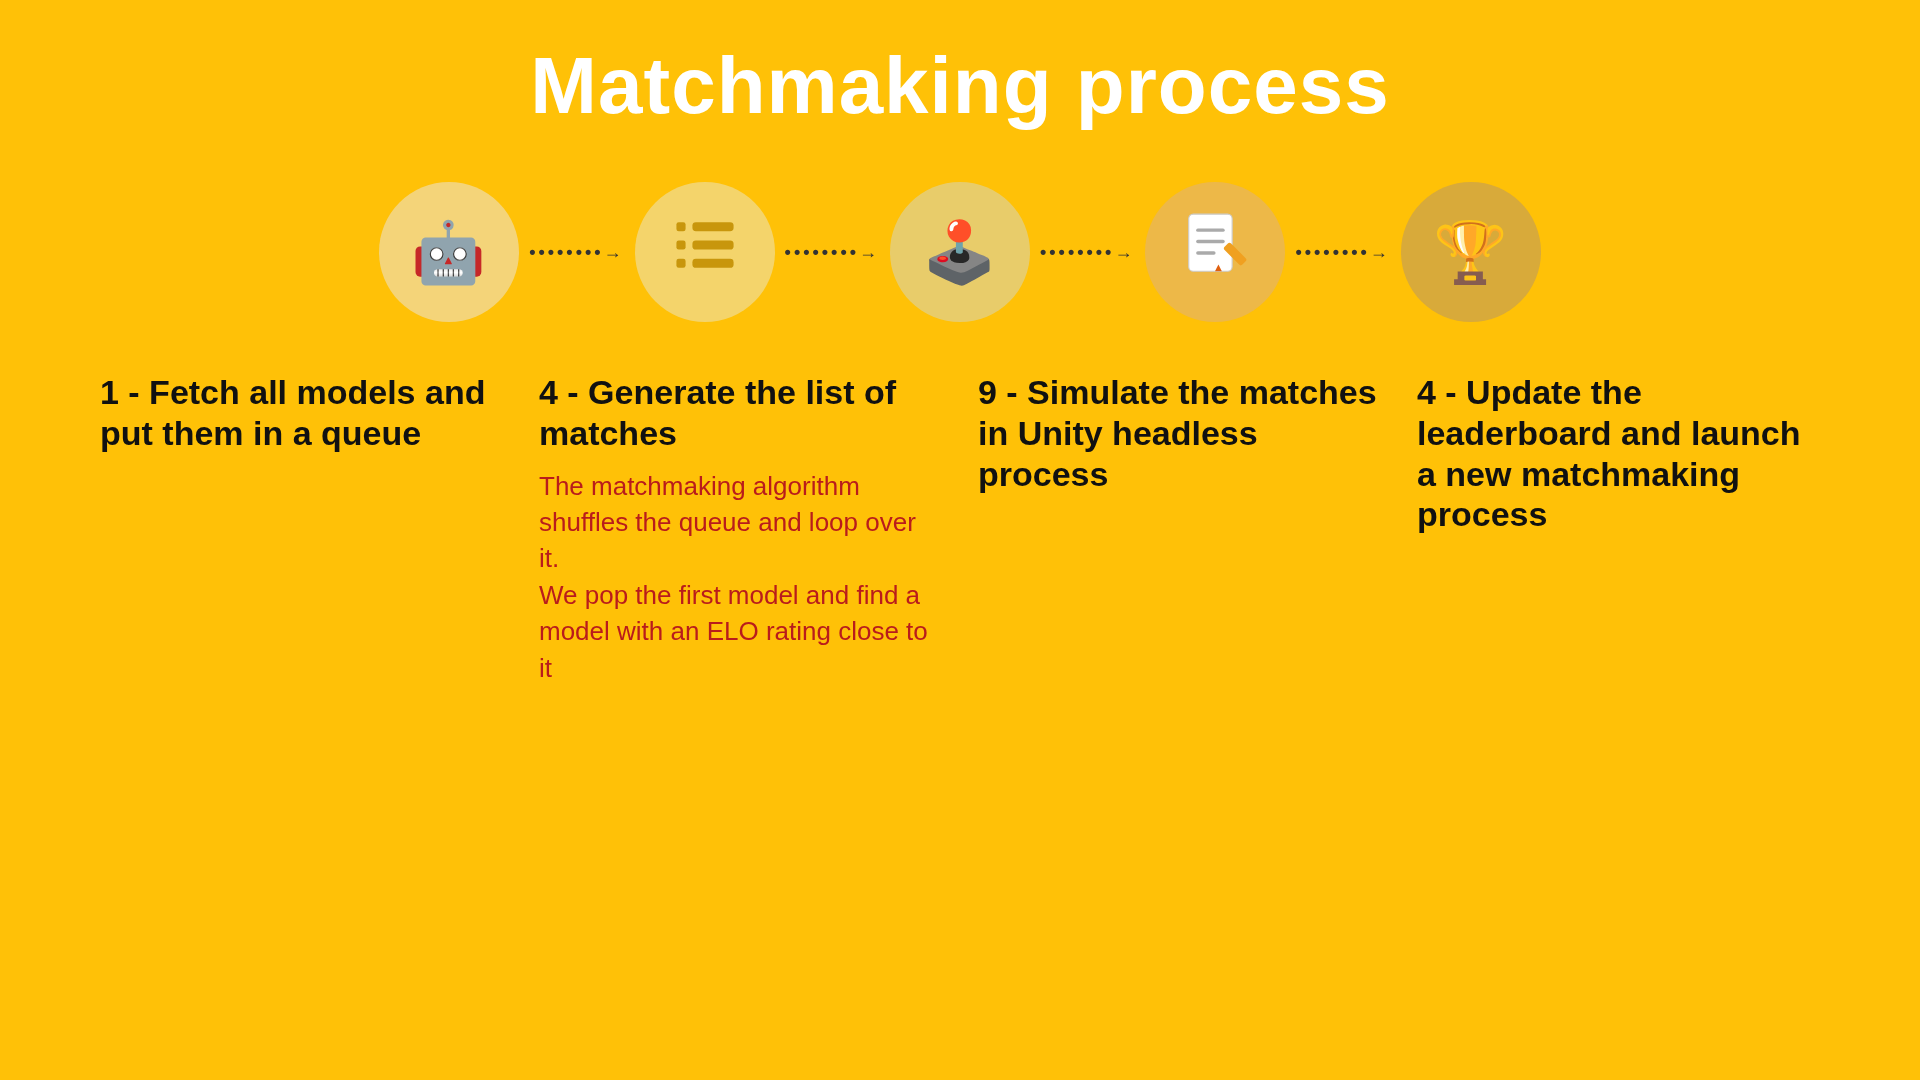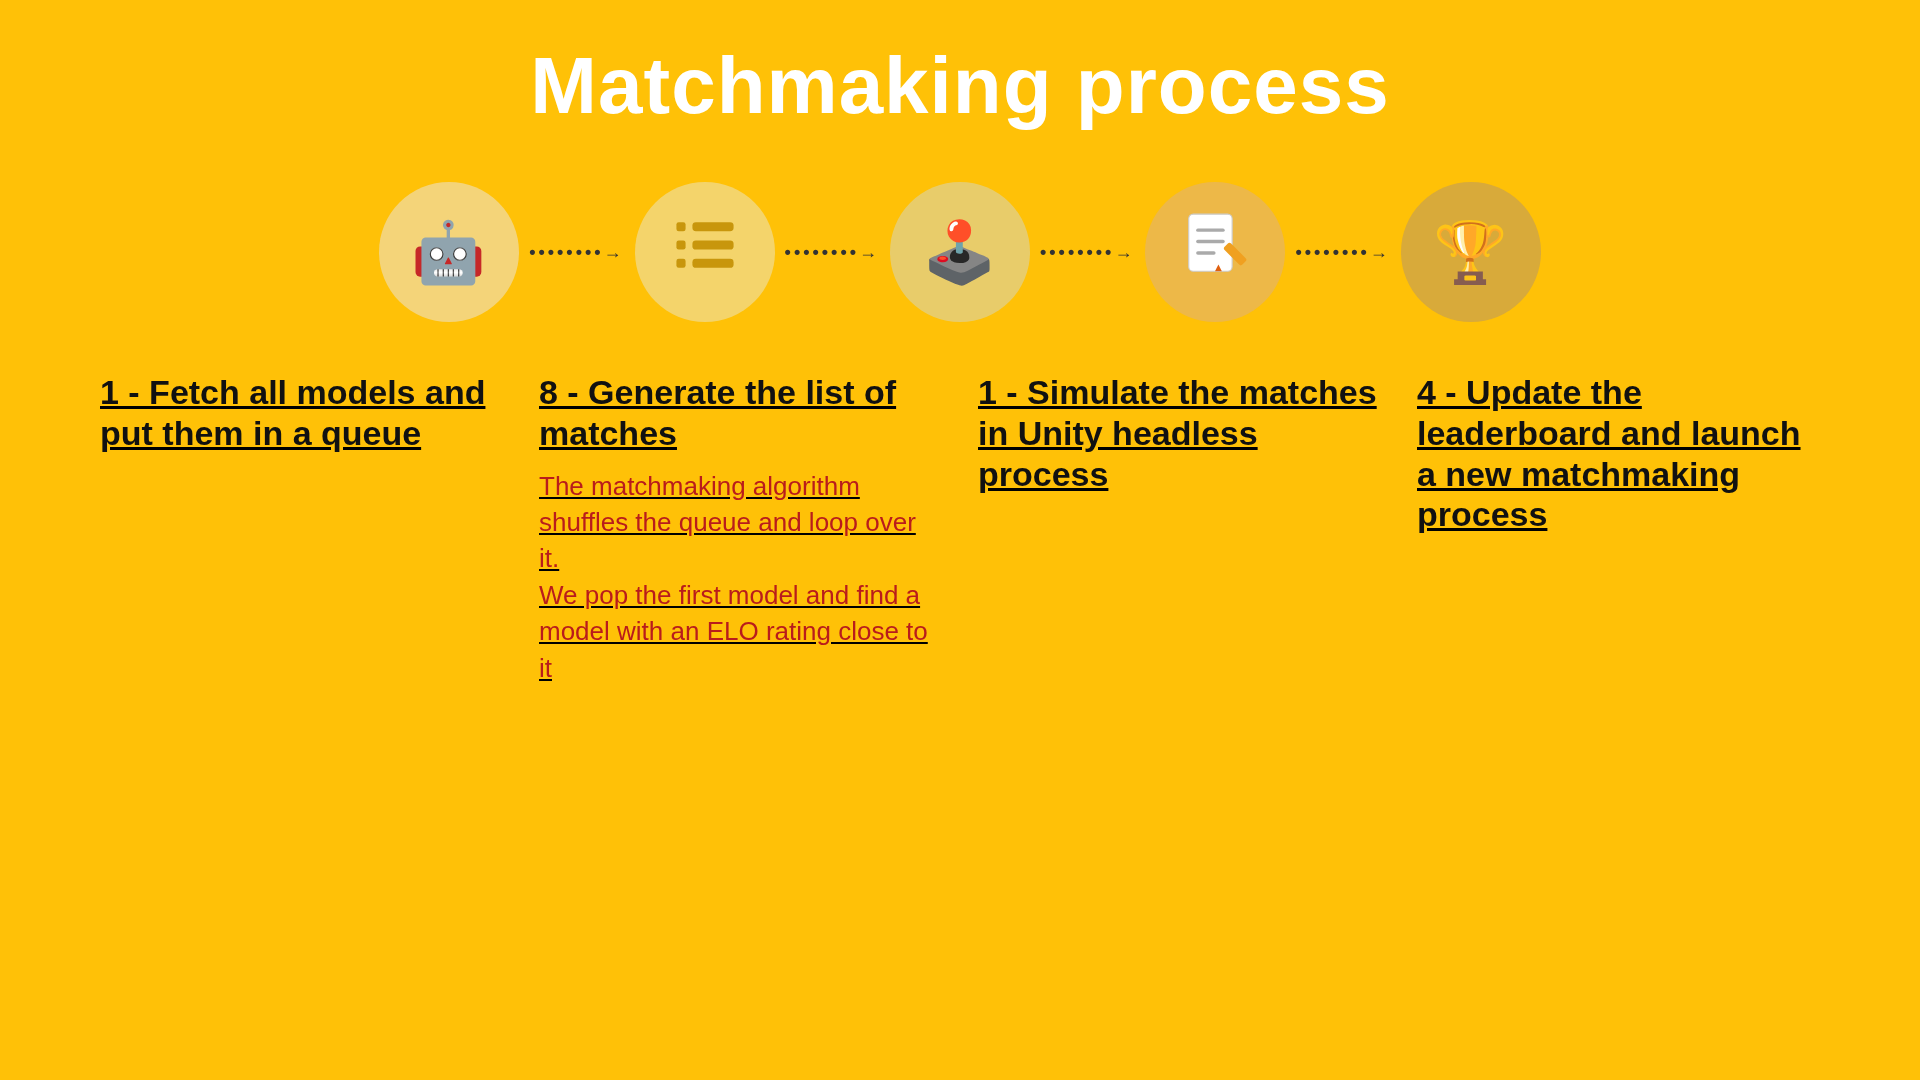--- a/index.html
+++ b/index.html
@@ -68,21 +68,20 @@
       white-space: nowrap;
     }
 
     .steps-content {
       display: flex;
       width: 100%;
       justify-content: space-between;
       align-items: flex-start;
       padding: 0 40px;
       gap: 36px;
-      text-decoration: underline;
     }
 
     .step-content {
       flex: 1;
       min-width: 0;
     }
 
     .step-title {
       font-size: 34px;
       font-weight: 900;
@@ -184,26 +183,26 @@
     </div>
   </div>
 
   <div class="steps-content">
 
     <div class="step-content">
       <div class="step-title">1 - Fetch all models and put them in a queue</div>
     </div>
 
     <div class="step-content">
-      <div class="step-title">8 - Generate the list of matches</div>
+      <div class="step-title">4 - Generate the list of matches</div>
       <div class="step-body">The matchmaking algorithm shuffles the queue and loop over it.<br>We pop the first model and find a model with an ELO rating close to it</div>
     </div>
 
     <div class="step-content">
-      <div class="step-title">1 - Simulate the matches in Unity headless process</div>
+      <div class="step-title">9 - Simulate the matches in Unity headless process</div>
     </div>
 
 
     <div class="step-content">
       <div class="step-title">4 - Update the leaderboard and launch a new matchmaking process</div>
     </div>
 
   </div>
 </div>
 

